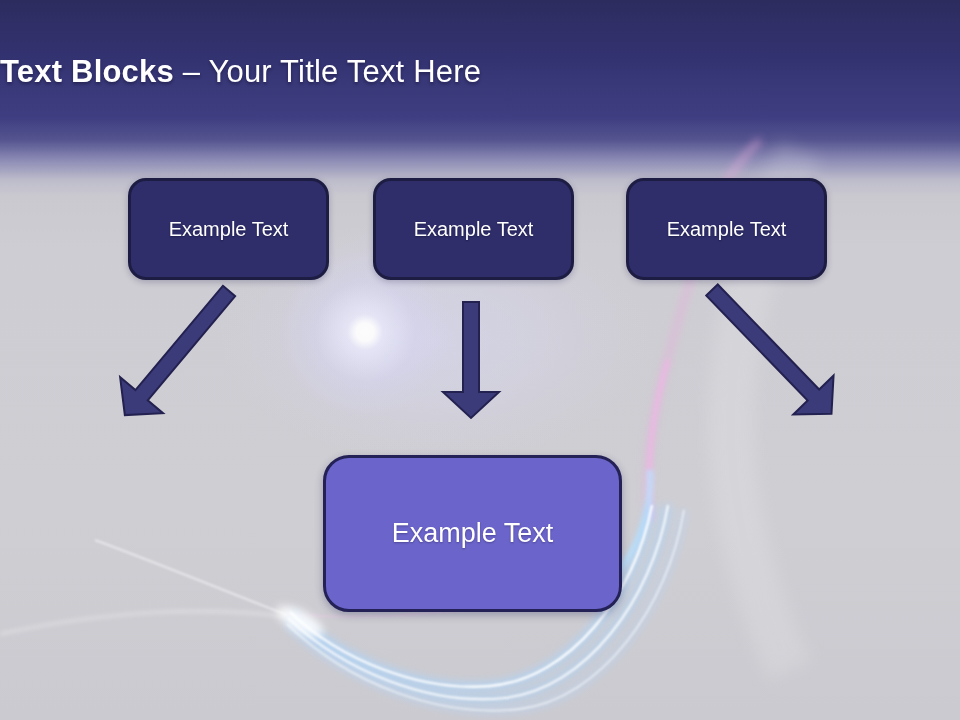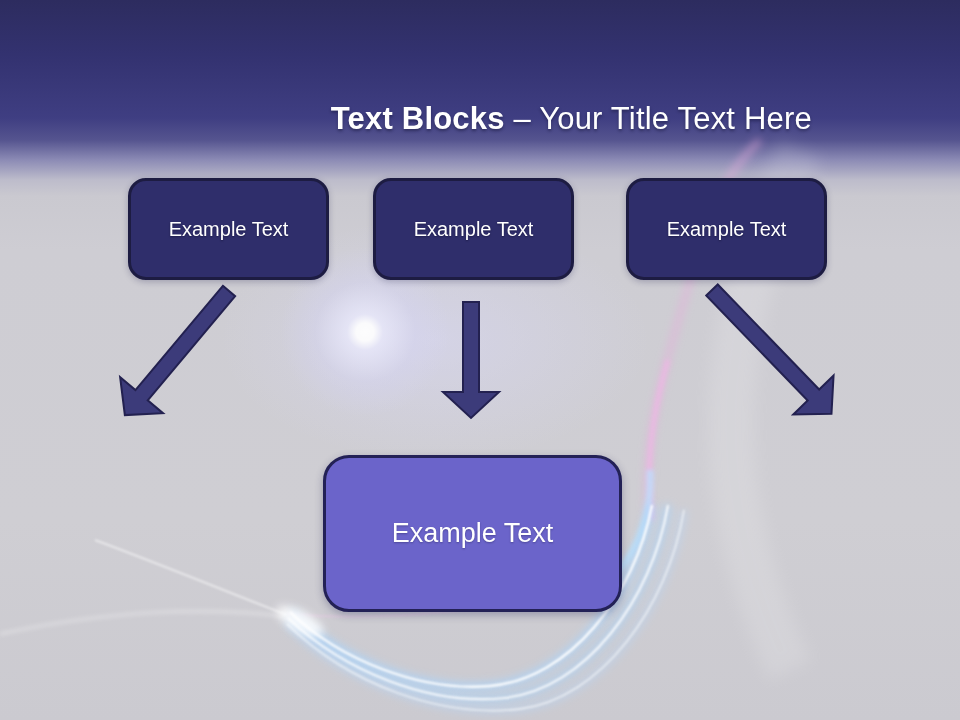--- a/index.html
+++ b/index.html
@@ -16,24 +16,23 @@
       radial-gradient(ellipse 300px 170px at 435px 340px,
         rgba(218,217,248,0.5), rgba(218,217,248,0) 72%),
       linear-gradient(180deg,
         #2d2c5f 0px, #333270 55px, #3f3e82 118px,
         #55548f 140px, #8c8bb5 160px, #bdbccb 180px,
         #cac9d0 196px, #cecdd3 250px, #cfced3 520px, #cbcad0 720px);
   }
   .decor{position:absolute;left:0;top:0;z-index:1;pointer-events:none;}
   .title{
     position:absolute;left:0;top:54px;width:812px;z-index:2;
-    text-align:right;color:#ffffff;font-size:31px;letter-spacing:0.2px;
+    text-align:left;color:#ffffff;font-size:31px;letter-spacing:0.2px;
     text-shadow:0 2px 3px rgba(15,15,45,0.45);
     white-space:nowrap;
-    margin-top:47px;
   }
   .title .t-bold{font-weight:700;}
   .title .t-rest{font-weight:400;}
   .tbox{
     position:absolute;z-index:3;box-sizing:border-box;
     width:201px;height:102px;
     background:#2f2e6b;border:3px solid #1d1c42;border-radius:18px;
     display:flex;align-items:center;justify-content:center;
     color:#ffffff;font-size:20px;
     text-shadow:0 1px 2px rgba(0,0,25,0.4);

